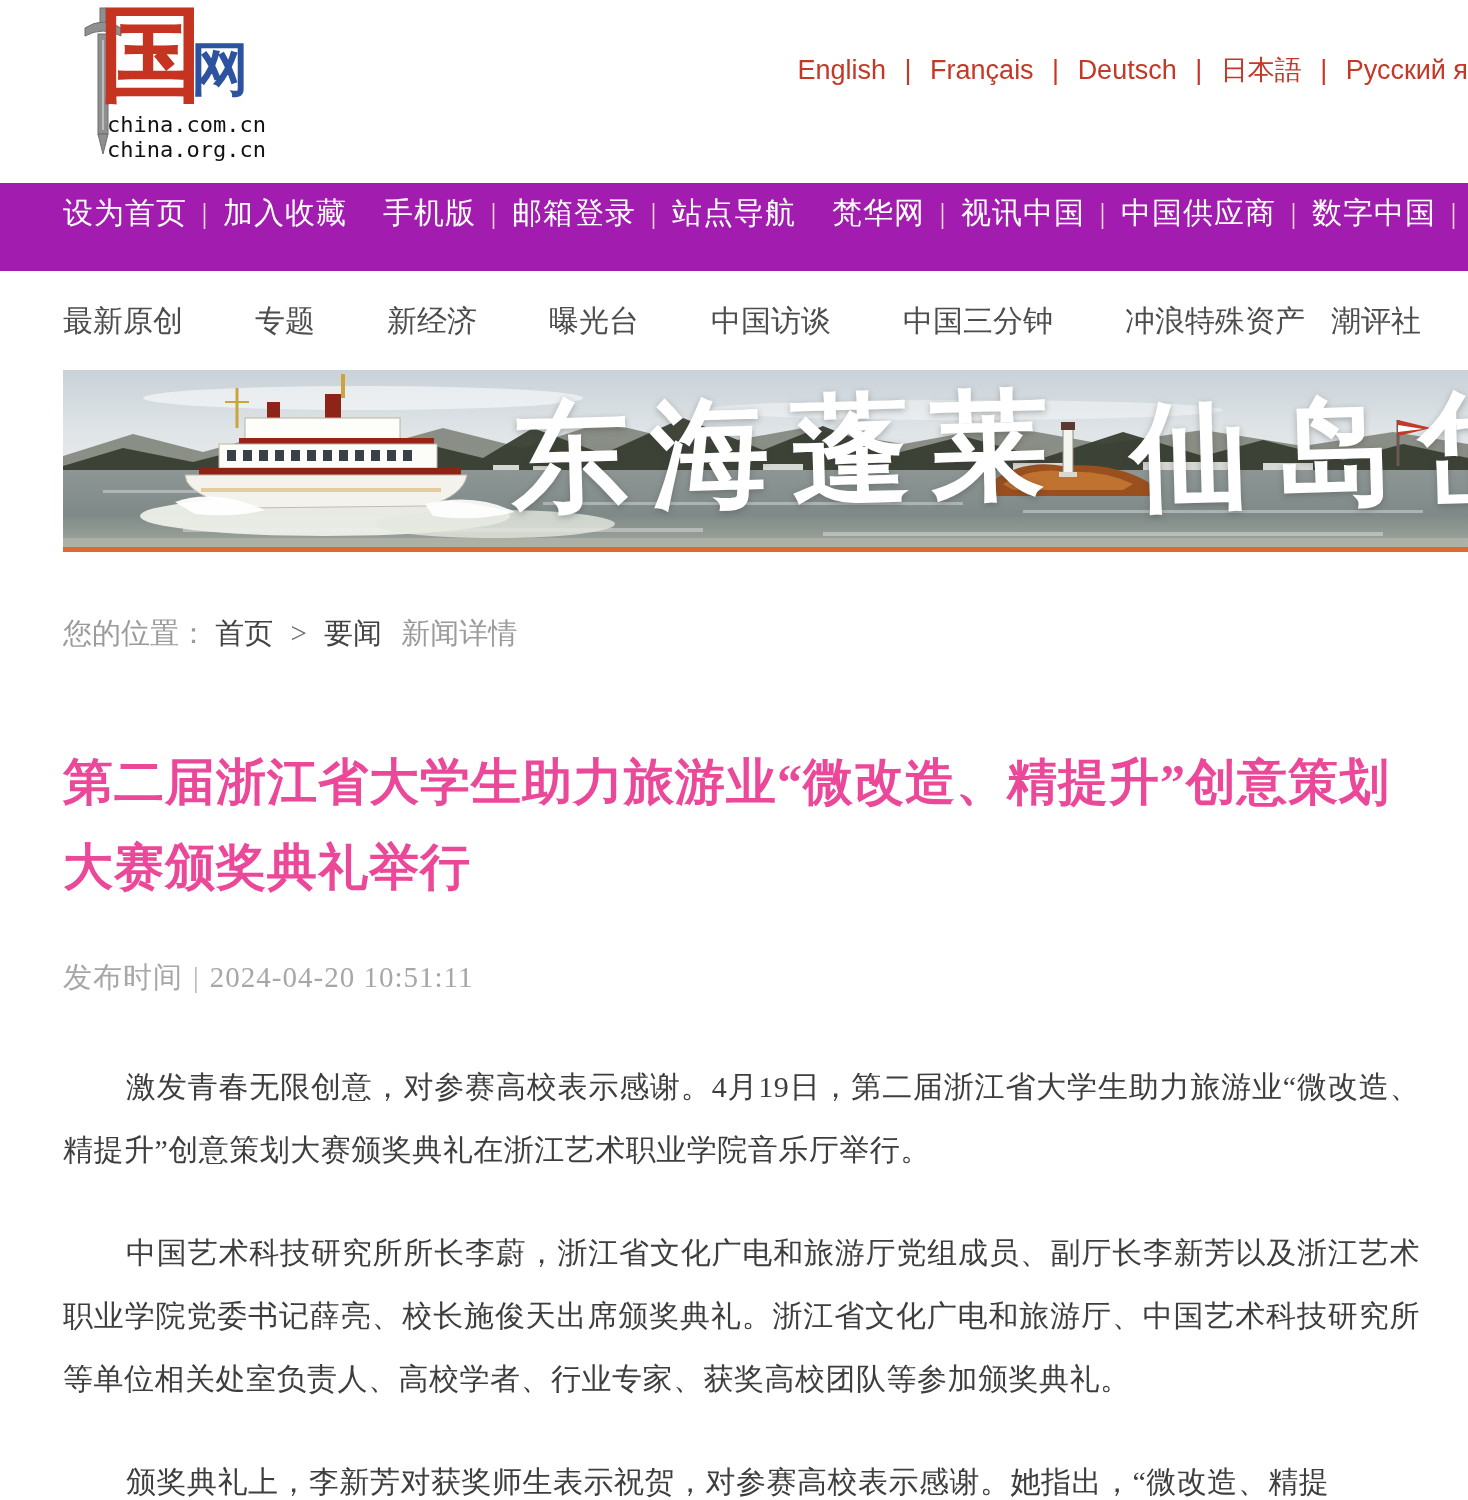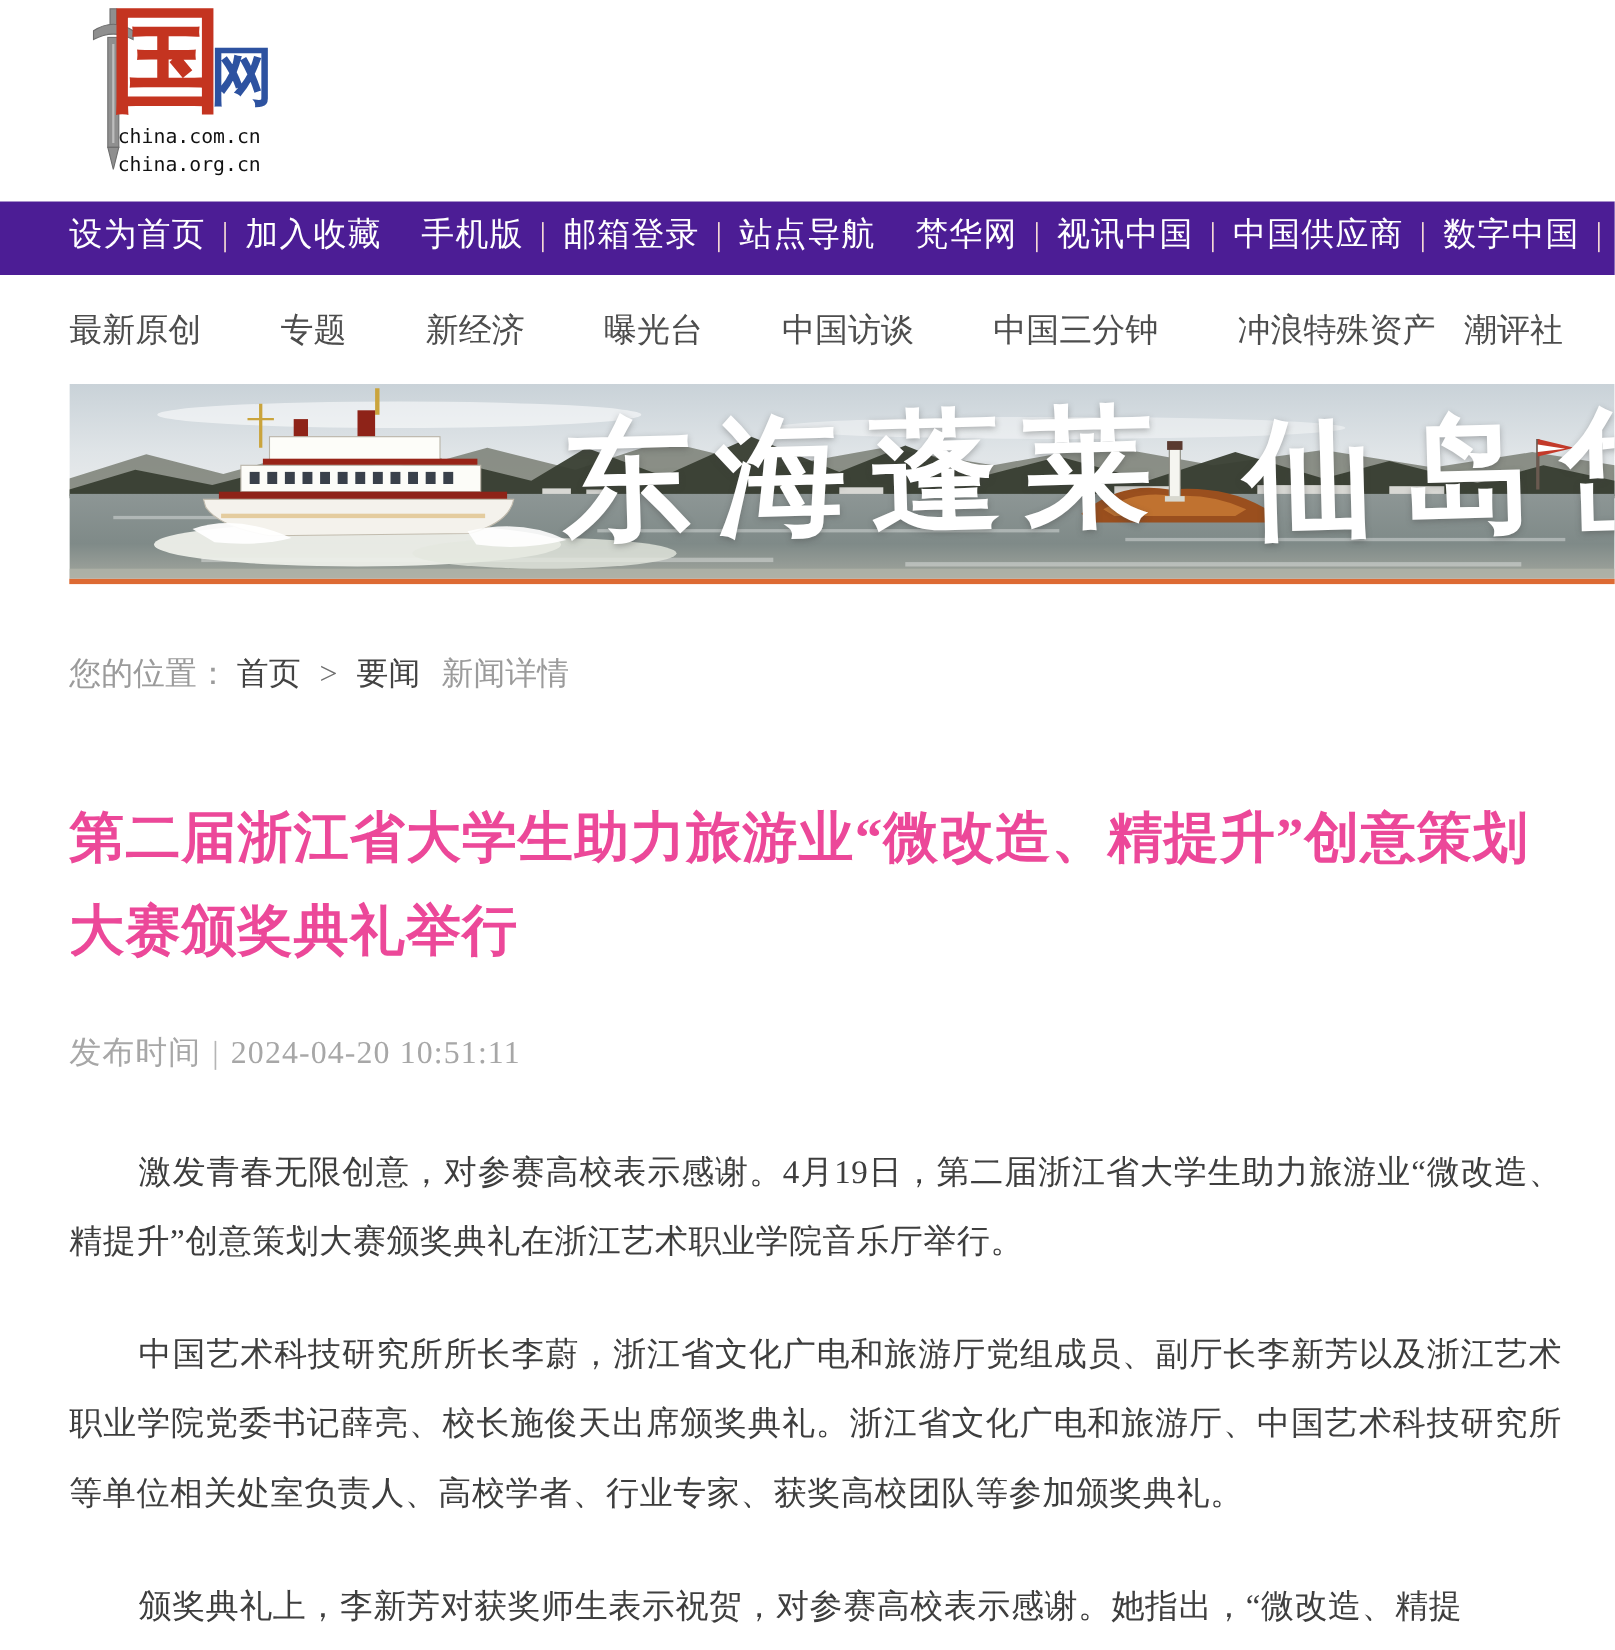--- a/index.html
+++ b/index.html
@@ -23,37 +23,37 @@
     color: #c43420; font-family: "DejaVu Serif", serif;
   }
   .logo-wang {
     position: absolute; left: 128px; top: 40px;
     font-size: 58px; line-height: 1; font-weight: 700;
     color: #2d52a0; font-family: "DejaVu Sans", sans-serif;
   }
   .logo-domains {
     position: absolute; left: 44px; top: 112px;
     font-family: "DejaVu Sans Mono", monospace;
-    font-size: 18px; line-height: 25px; color: #111; white-space: nowrap;
+    font-size: 22px; line-height: 25px; color: #111; white-space: nowrap;
   }
   .site-name {
     margin: 42px 0 0 18px; font-size: 60px; line-height: 1;
     font-weight: 800; color: #0a0a0a; letter-spacing: 3px; white-space: nowrap;
   }
   .lang-nav {
     margin-left: auto; margin-top: 52px; white-space: nowrap;
     font-family: "Liberation Sans", "DejaVu Sans", sans-serif;
     font-size: 27px; color: #c53726;
   }
   .lang-nav .lang-item { cursor: pointer; }
   .lang-nav .lang-sep { display: inline-block; width: 44px; text-align: center; color: #c53726; }
 
   
   .red-bar {
-    height: 67px; background: #4c1d95; color: #fff;
+    height: 88px; background: #a21caf; color: #fff;
     padding: 10px 0 0 63px; white-space: nowrap; overflow: hidden;
     font-size: 30px; letter-spacing: 1px;
   }
   .red-bar .ritem { cursor: pointer; }
   .red-bar .rsep { display: inline-block; width: 36px; text-align: center; color: #f4d9d4; }
 
   
   .channel-nav {
     display: flex; align-items: flex-start; gap: 72px;
     padding: 30px 0 28px 63px;
@@ -117,20 +117,23 @@
         <line x1="26" y1="34" x2="26" y2="124" stroke="#bdbdbd" stroke-width="2"></line>
       </g>
     </svg>
     <span class="logo-guo">国</span>
     <span class="logo-wang">网</span>
     <div class="logo-domains">
       <div>china.com.cn</div>
       <div>china.org.cn</div>
     </div>
   </div>
+  <nav class="lang-nav">
+    <span class="lang-item">English</span><span class="lang-sep">|</span><span class="lang-item">Français</span><span class="lang-sep">|</span><span class="lang-item">Deutsch</span><span class="lang-sep">|</span><span class="lang-item">日本語</span><span class="lang-sep">|</span><span class="lang-item">Русский я</span>
+  </nav>
 </header>
 
 <nav class="red-bar">
   <span class="ritem">设为首页</span><span class="rsep">|</span><span class="ritem">加入收藏</span><span class="rsep"> </span><span class="ritem">手机版</span><span class="rsep">|</span><span class="ritem">邮箱登录</span><span class="rsep">|</span><span class="ritem">站点导航</span><span class="rsep"> </span><span class="ritem">梵华网</span><span class="rsep">|</span><span class="ritem">视讯中国</span><span class="rsep">|</span><span class="ritem">中国供应商</span><span class="rsep">|</span><span class="ritem">数字中国</span><span class="rsep">|</span>
 </nav>
 
 <nav class="channel-nav">
   <span class="citem">最新原创</span>
   <span class="citem">专题</span>
   <span class="citem">新经济</span>

